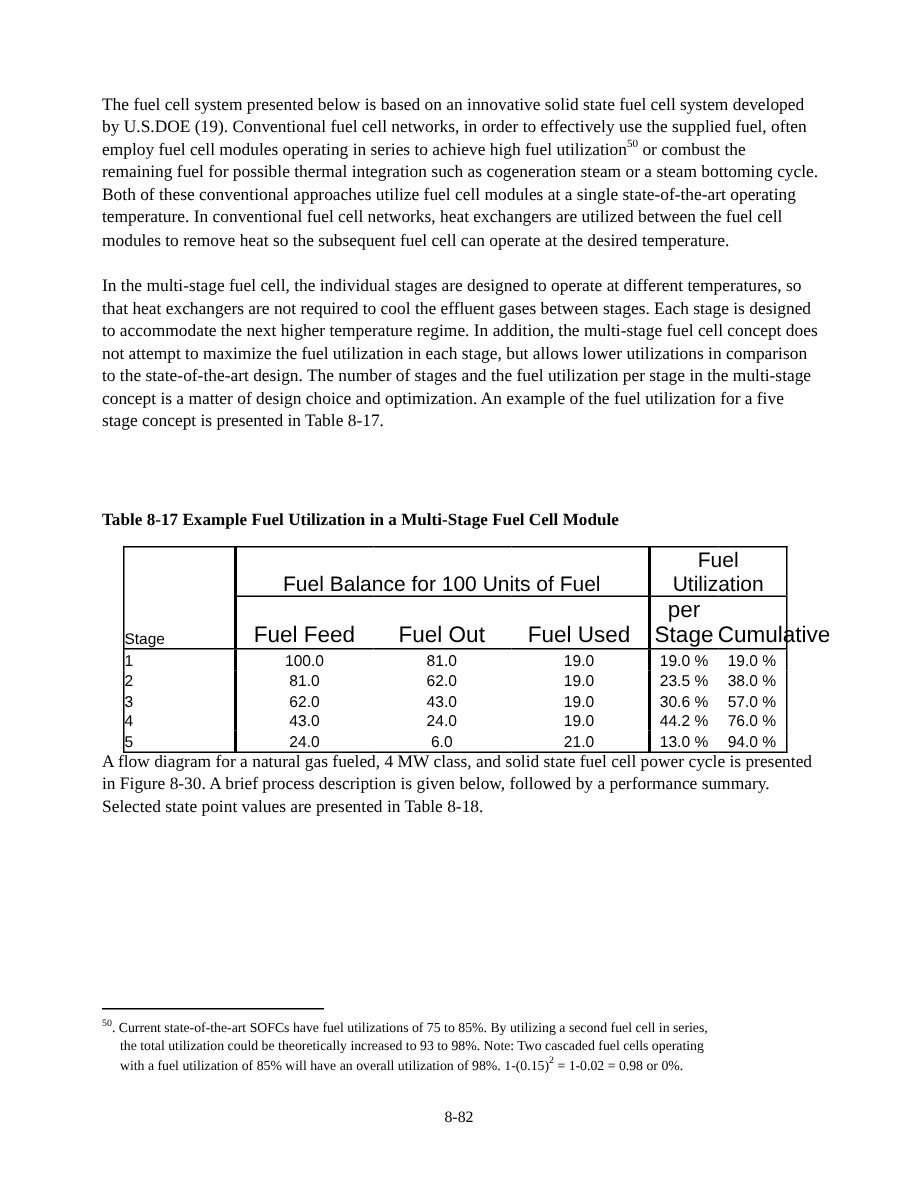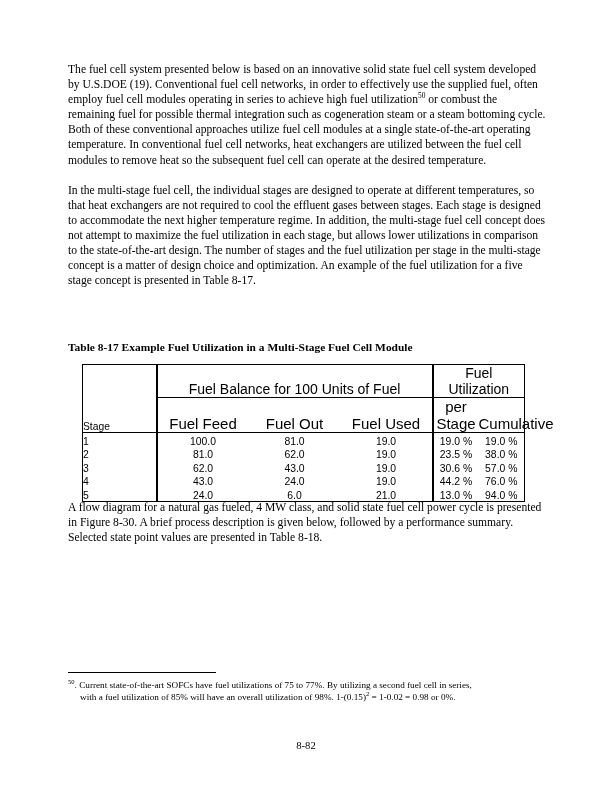--- a/index.html
+++ b/index.html
@@ -276,19 +276,20 @@
     </table>
   </div>
 
   <div style="position:absolute; left:68px; top:500px; width:478px;">
     <p class="body">A flow diagram for a natural gas fueled, 4 MW class,  and solid state fuel cell power cycle is presented in Figure 8-30.  A brief process description is given below, followed by a performance summary.  Selected state point values are presented in Table 8-18.</p>
   </div>
 
   <div class="footnote-rule"></div>
 
   <div class="footnote">
-    <span class="fn-body"><span class="fn-mark">50</span><span>.  Current state-of-the-art SOFCs have fuel utilizations of 75 to 77%.  By utilizing a second fuel cell in series,</span></span>
+    <span class="fn-body"><span class="fn-mark">50</span><span>.  Current state-of-the-art SOFCs have fuel utilizations of 75 to 85%.  By utilizing a second fuel cell in series,</span></span>
+    <span class="fn-ind">the total utilization could be theoretically increased to 93 to 98%.  Note:  Two cascaded fuel cells operating</span>
     <span class="fn-ind"><span>with a fuel utilization of 85% will have an overall utilization of 98%.  1-(0.15)</span><sup class="sq">2</sup><span> = 1-0.02 = 0.98 or 0%.</span></span>
   </div>
 
   <div class="page-number">8-82</div>
 
 </div>
 
 </body></html>

